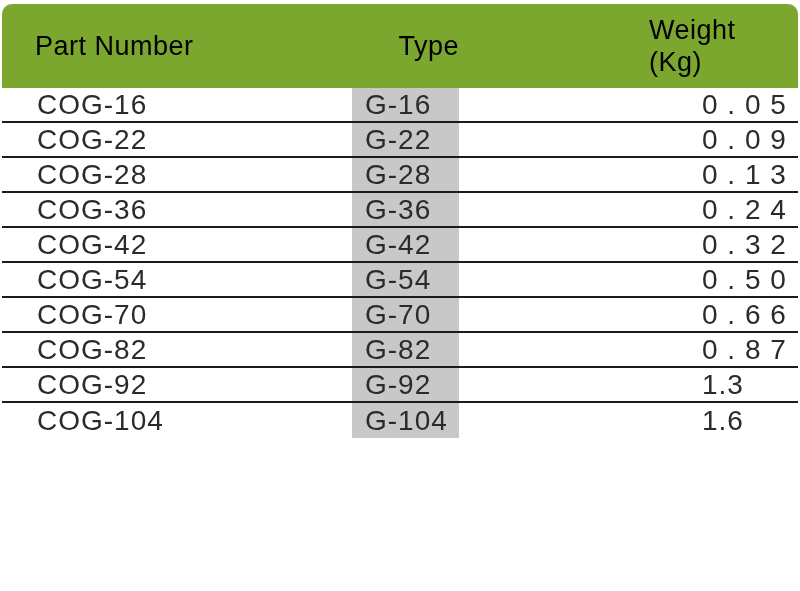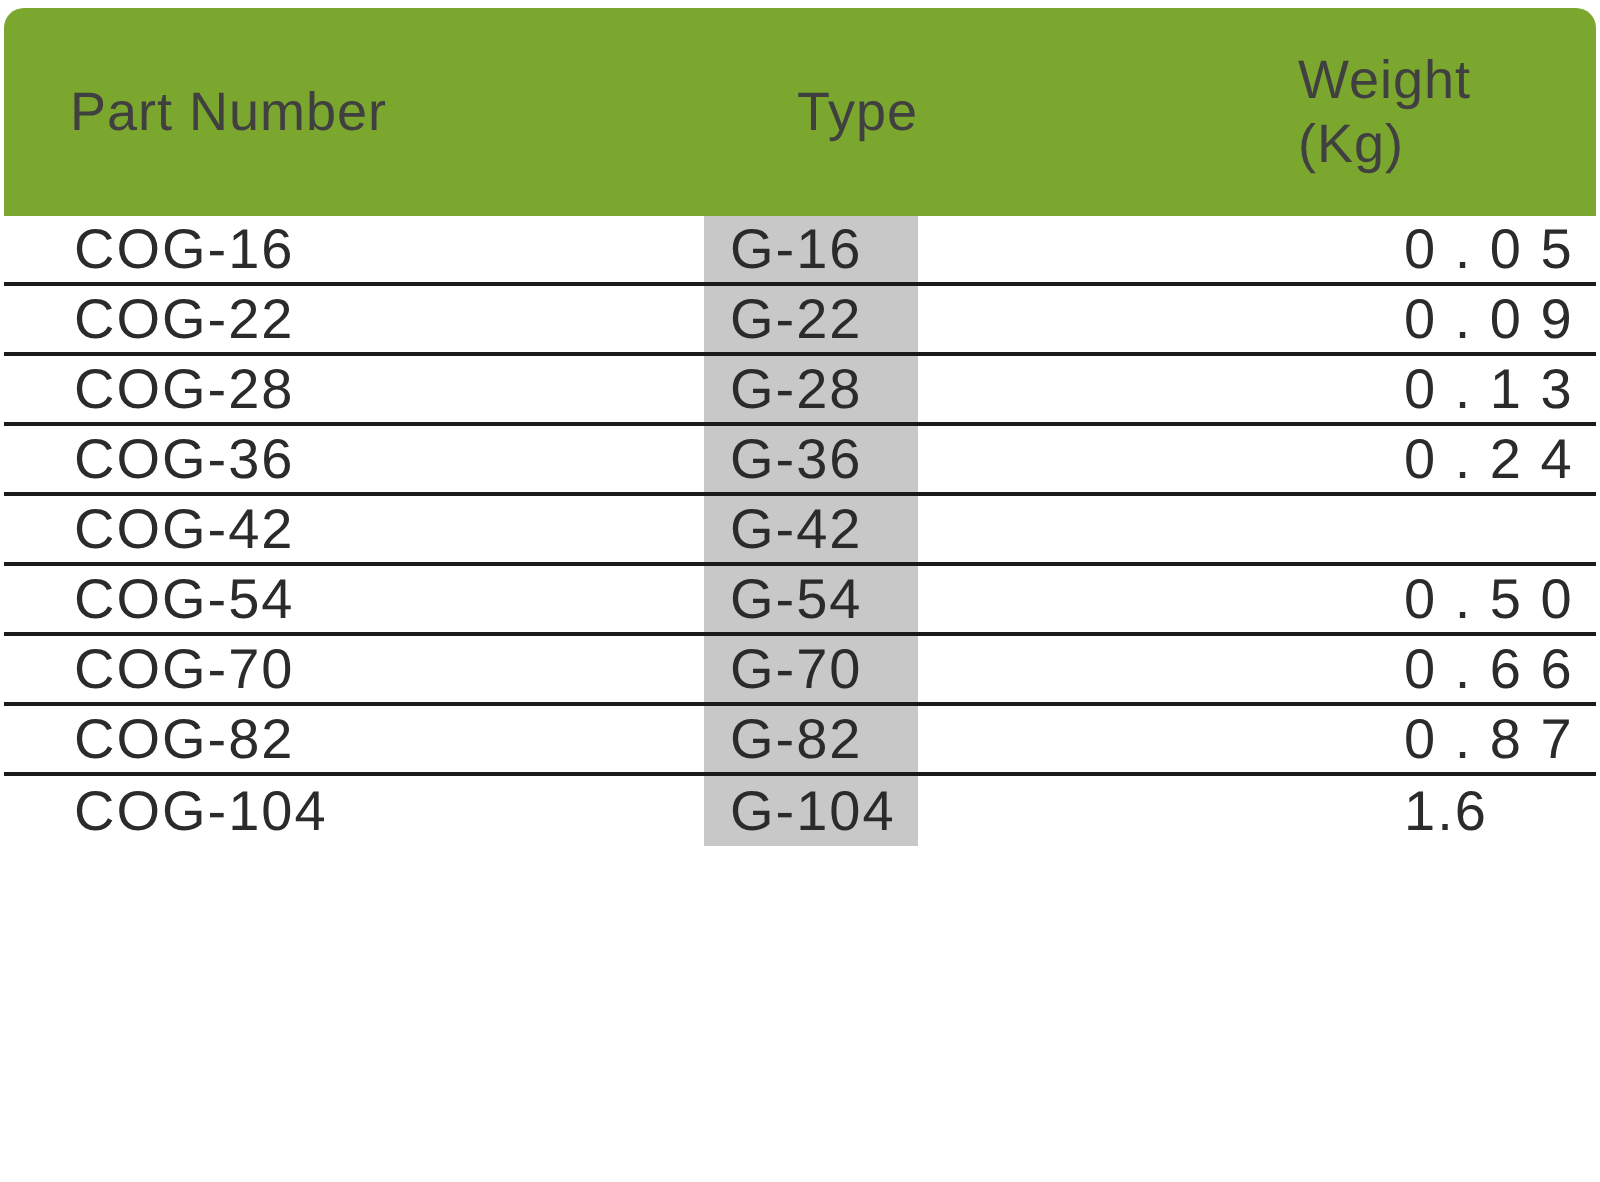--- a/index.html
+++ b/index.html
@@ -12,27 +12,27 @@
   .stage{
     position:relative;
     width:800px;height:591px;
     background:#ffffff;
     font-family:"Liberation Sans", sans-serif;
     overflow:hidden;
   }
   
   .tbl-header{
     margin:4px 2px 0 2px;
-    height:104px;
+    height:84px;
     background:var(--green);
     border-radius:10px 10px 0 0;
     display:grid;
     grid-template-columns:350px 107px 1fr;
     align-items:center;
-    color:#404040;
+    color:#000000;
     font-size:27px;
   }
   .hcell-part{padding-left:33px;letter-spacing:0.5px;}
   .hcell-type{text-align:right;letter-spacing:0.5px;}
   .hcell-weight{
     padding-left:190px;
     text-align:left;
     line-height:32px;
     letter-spacing:0.5px;
   }
@@ -94,40 +94,46 @@
 
   <div class="row">
     <div class="cell part">COG-36</div>
     <div class="cell type">G-36</div>
     <div class="cell weight">0 . 2 4</div>
   </div>
 
   <div class="row">
     <div class="cell part">COG-42</div>
     <div class="cell type">G-42</div>
+    <div class="cell weight">0 . 3 2</div>
   </div>
 
   <div class="row">
     <div class="cell part">COG-54</div>
     <div class="cell type">G-54</div>
     <div class="cell weight">0 . 5 0</div>
   </div>
 
   <div class="row">
     <div class="cell part">COG-70</div>
     <div class="cell type">G-70</div>
     <div class="cell weight">0 . 6 6</div>
   </div>
 
   <div class="row">
     <div class="cell part">COG-82</div>
     <div class="cell type">G-82</div>
     <div class="cell weight">0 . 8 7</div>
   </div>
 
+  <div class="row">
+    <div class="cell part">COG-92</div>
+    <div class="cell type">G-92</div>
+    <div class="cell weight">1.3</div>
+  </div>
 
   <div class="row">
     <div class="cell part">COG-104</div>
     <div class="cell type">G-104</div>
     <div class="cell weight">1.6</div>
   </div>
 </div>
 
 </div>
 

